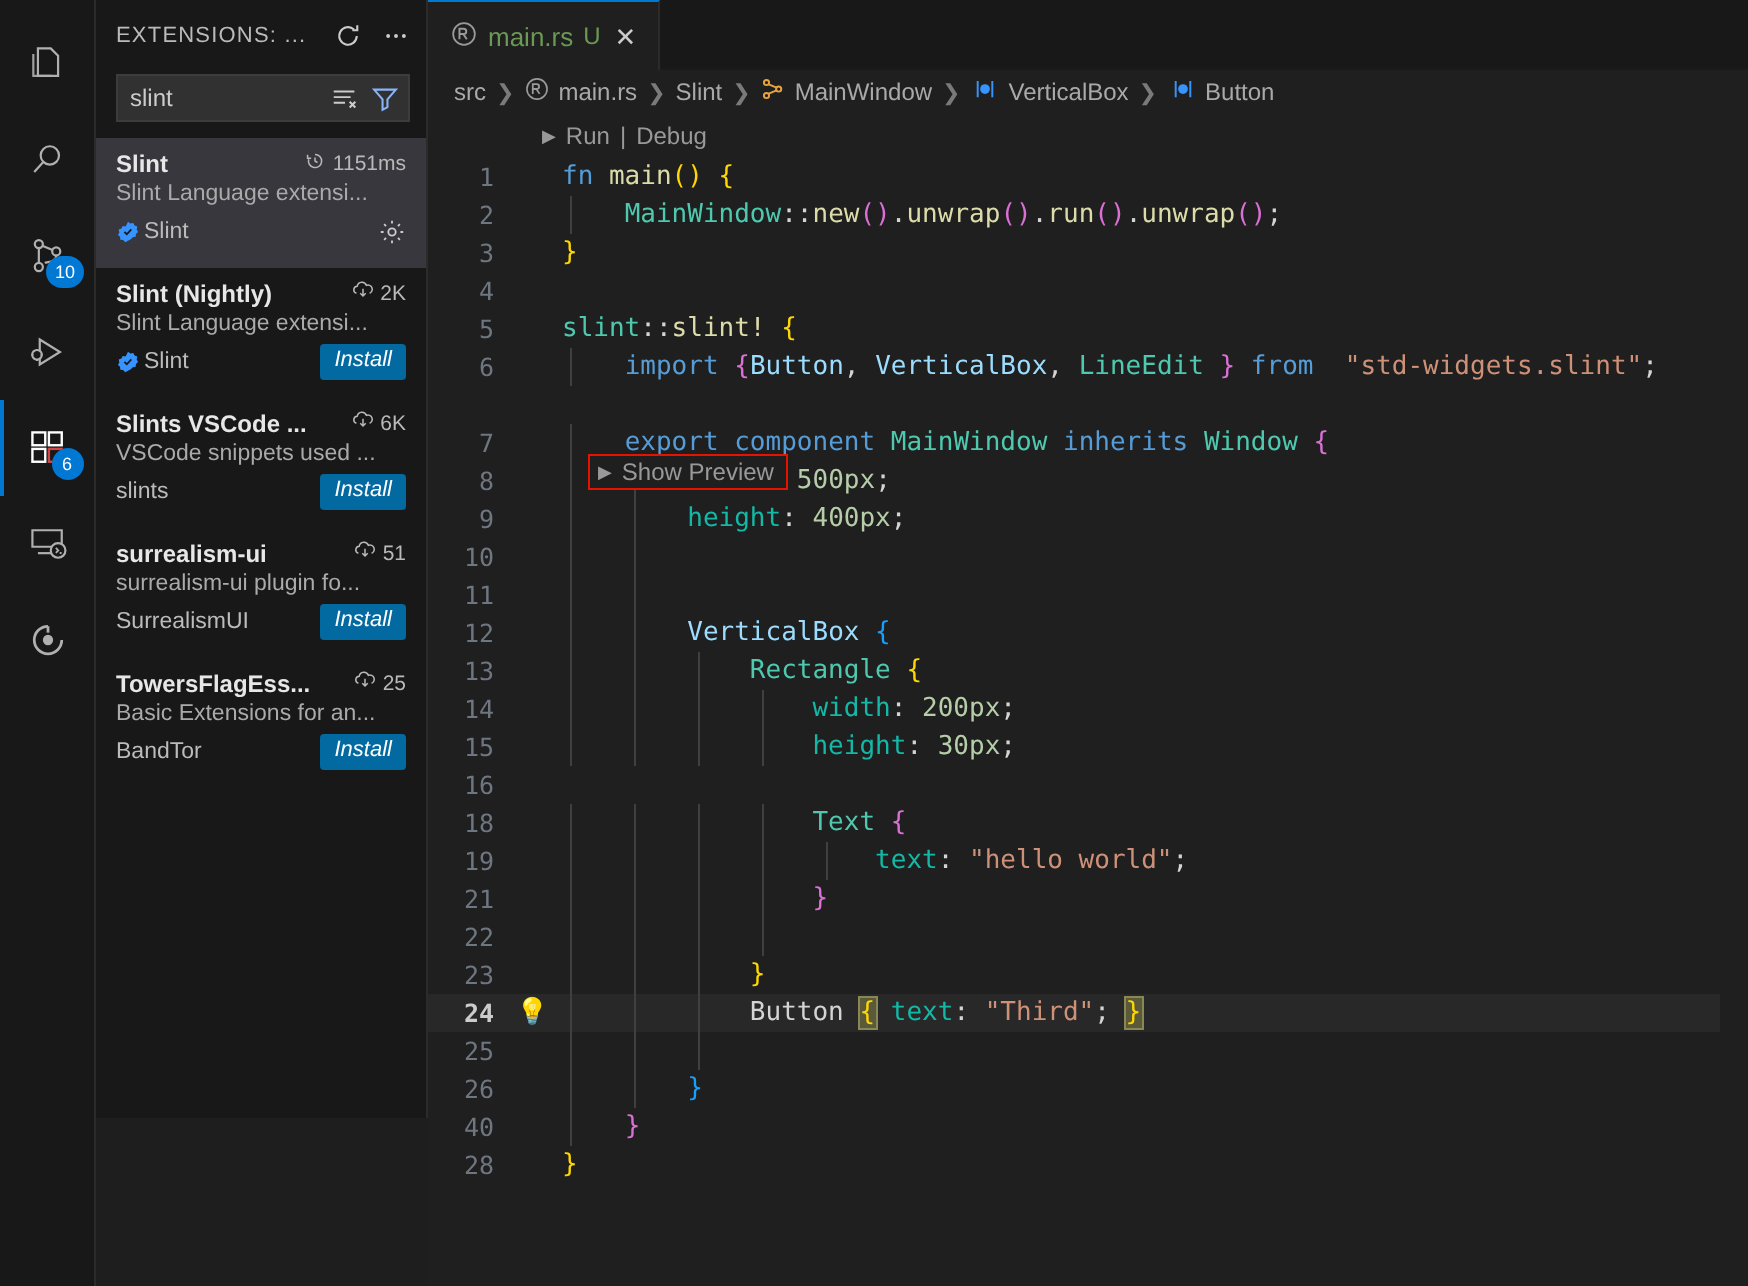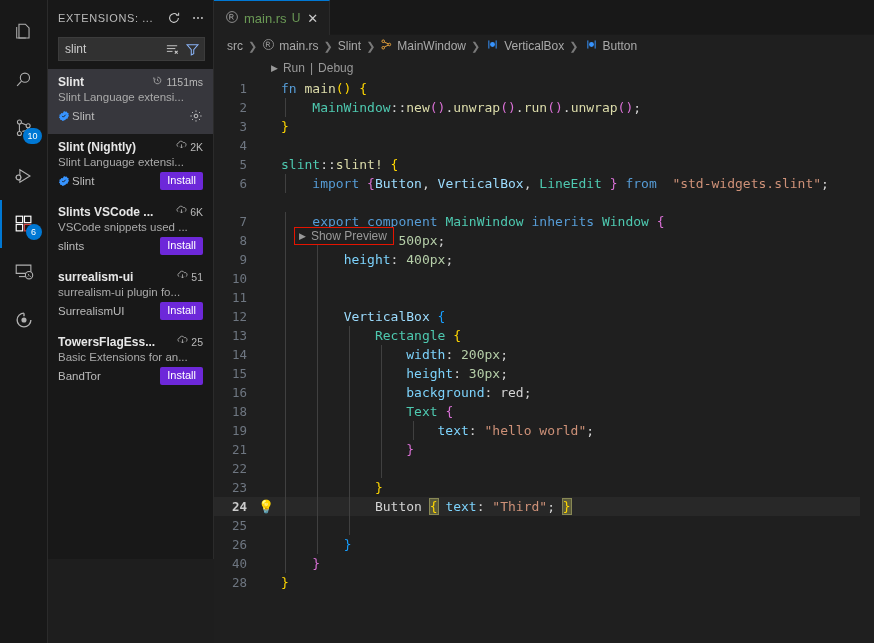--- a/index.html
+++ b/index.html
@@ -83,24 +83,25 @@
   .ext-desc {
     font-size:11.5px; color:#aaaaaa; margin-top:2px;
     white-space:nowrap; overflow:hidden;
   }
   .ext-row3 {
     display:flex; align-items:center; margin-top:3px; height:20px;
   }
   .ext-pub { font-size:11.5px; color:#bbbbbb; display:flex; align-items:center; gap:2px; flex:1; min-width:0; white-space:nowrap; overflow:hidden;}
   .verified { color:#3794ff; display:inline-flex; }
   .install-btn {
-    background:#6d28d9; color:#ffffff; font-size:11px;
+    background:#0369a1; color:#ffffff; font-size:11px;
     padding:1px 7px 2px 7px; border-radius:2px; border:none;
     cursor:pointer; font-family:"Liberation Sans", sans-serif;
     line-height:15px;
+    font-style:italic;
   }
   .gear-btn { margin-left:auto; cursor:pointer; color:#cccccc; display:flex; }
 
   
   .editor-area { flex:1; height:643px; display:flex; flex-direction:column; background:#1f1f1f; position:relative; }
   .tabbar { height:35px; background:#181818; display:flex; align-items:stretch; }
   .tab {
     display:flex; align-items:center; gap:5px;
     padding:0 9px 0 11px; background:#1f1f1f;
     border-top:1px solid #0078d4; border-right:1px solid #2b2b2b;
@@ -150,21 +151,21 @@
   .kw   { color:#569cd6; }
   .fn   { color:#dcdcaa; }
   .type { color:#4ec9b0; }
   .str  { color:#ce9178; }
   .num  { color:#b5cea8; }
   .var  { color:#9cdcfe; }
   .plain{ color:#d4d4d4; }
   .br-y { color:#ffd700; }
   .br-p { color:#da70d6; }
   .br-b { color:#179fff; }
-  .prop { color:#7dd3fc;margin-top:20px; }
+  .prop { color:#14b8a6;margin-top:20px; }
   .sel-br { background:#5a5a3a; outline:1px solid #888855; }
 
   
   .codelens-inline {
     position:absolute; display:flex; align-items:center; gap:5px;
     font-size:12px; color:#999999; cursor:pointer;
     border:1.5px solid #e51400; padding:1px 6px 1px 4px;
     background:#1f1f1f;
   }
   .codelens-inline .play { font-size:9px; color:#999999; }
@@ -598,21 +599,20 @@
 
         <div class="line">
           <span class="ln">15</span>
           <span class="gut"></span>
           <span class="src"><span class="ig" style="left:4px"></span><span class="ig" style="left:36px"></span><span class="ig" style="left:68px"></span><span class="ig" style="left:100px"></span>                <span class="prop">height</span><span class="plain">:</span> <span class="num">30px</span><span class="plain">;</span></span>
         </div>
 
         <div class="line">
           <span class="ln">16</span>
           <span class="gut"></span>
-          <span class="src"><span class="ig" style="left:4px"></span><span class="ig" style="left:36px"></span><span class="ig" style="left:68px"></span><span class="ig" style="left:100px"></span>                <span class="prop">background</span><span class="plain">:</span> <span class="plain">red</span><span class="plain">;</span></span>
         </div>
 
 
         <div class="line">
           <span class="ln">18</span>
           <span class="gut"></span>
           <span class="src"><span class="ig" style="left:4px"></span><span class="ig" style="left:36px"></span><span class="ig" style="left:68px"></span><span class="ig" style="left:100px"></span>                <span class="type">Text</span> <span class="br-p">{</span></span>
         </div>
 
         <div class="line">

